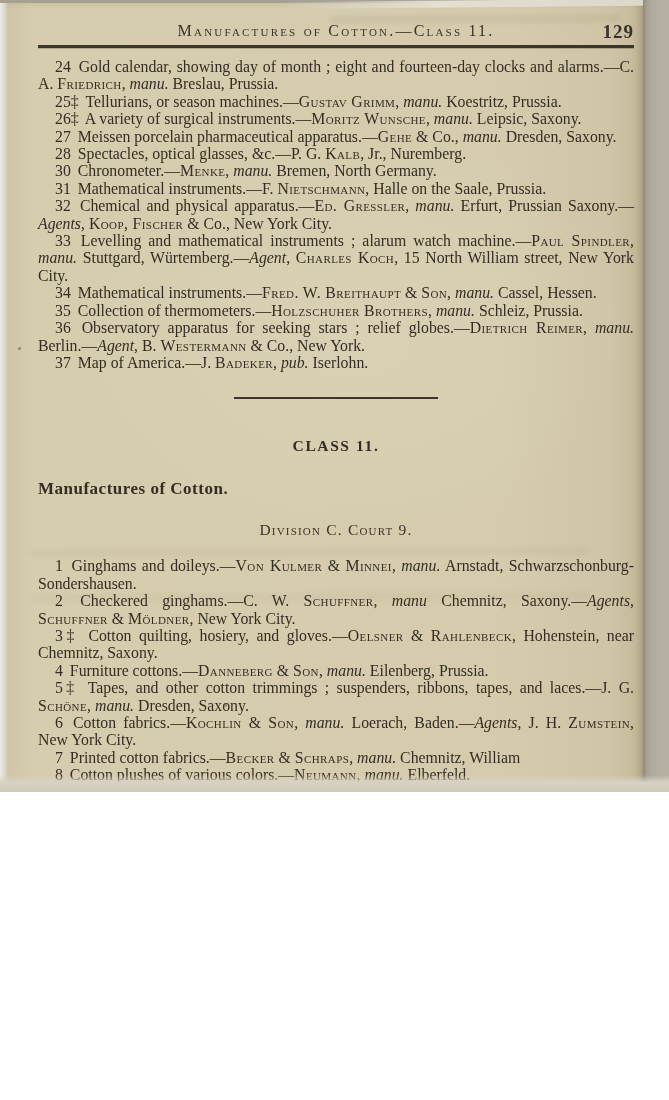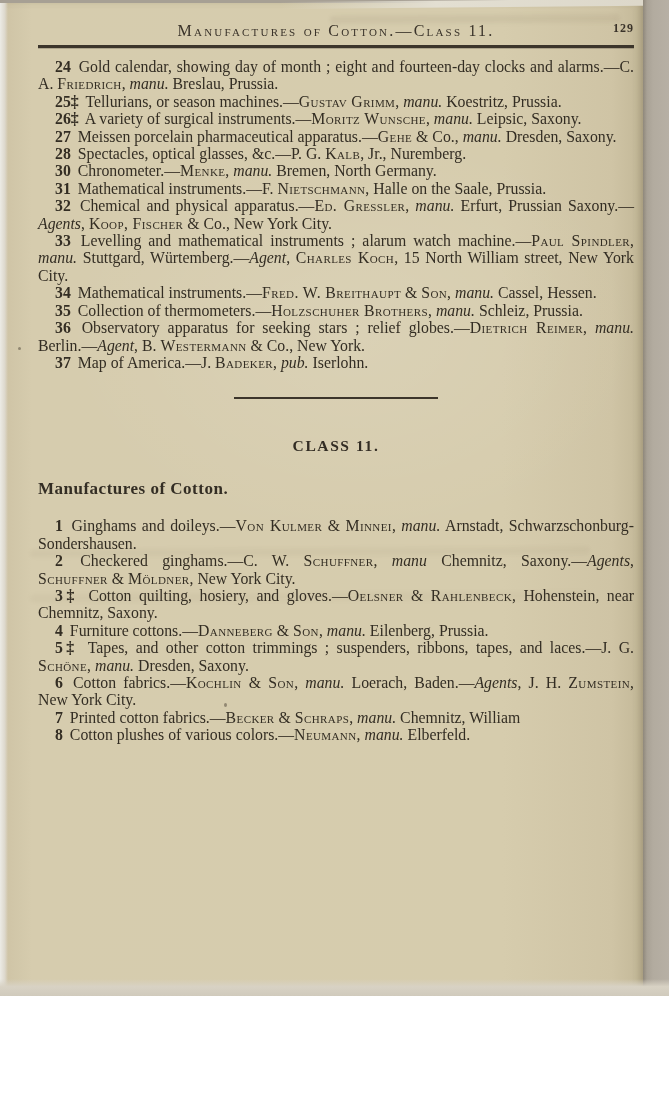--- a/index.html
+++ b/index.html
@@ -1,17 +1,17 @@
 <!DOCTYPE html>
 <html><head>
 <meta charset="utf-8">
 <style>
   html,body { margin:0; padding:0; }
   .scan {
-    position:relative; width:669px; height:996px; overflow:hidden;
+    position:relative; width:669px; height:792px; overflow:hidden;
     background:#b3aca1;
     font-family:"Liberation Serif","DejaVu Serif",serif;
   }
   .page {
     position:absolute; left:0; top:3px; width:644px; height:1097px;
     background:
       radial-gradient(ellipse 420px 300px at 55% 30%, rgba(255,255,255,.10), rgba(255,255,255,0) 70%),
       linear-gradient(90deg,#cdc2a4 0%, #d6ccae 5%, #d6ccad 78%, #cfc4a5 95%, #c2b797 100%);
     box-shadow: inset -6px 0 10px -4px rgba(80,68,45,.38);
   }
@@ -33,25 +33,25 @@
   }
   .bottom-strip {
     position:absolute; left:0; bottom:0; width:100%; height:17px;
     background:linear-gradient(0deg,#d0cabc 0%, #d8d2c4 55%, rgba(216,210,196,0) 100%);
   }
   .content { position:absolute; left:38px; top:0; width:596px; color:#332d23; }
   .running-head {
     position:relative; margin-top:19px; text-align:center;
     font-variant:small-caps; letter-spacing:2.2px; font-size:16px; color:#3a332a;
   }
-  .page-num { position:absolute; right:0; top:-1px; letter-spacing:1px; font-size:12px; font-weight:700; }
+  .page-num { position:absolute; right:0; top:-1px; letter-spacing:1px; font-size:19px; font-weight:700; }
   .head-rule { margin-top:5px; border-top:3px solid #3c352b; border-bottom:1px solid rgba(60,53,43,.25); }
   .entries { margin-top:9px; text-align:justify; font-size:15.8px; line-height:17.4px; }
   .entry { margin:0; text-indent:17px; }
-  .num { font-weight:700; padding-right:3px; }
+  .num { font-weight:400; padding-right:3px; }
   .seg-sc { font-variant:small-caps; letter-spacing:.4px; }
   .seg-i { font-style:italic; }
   .mid-rule { width:204px; margin:26px auto 0; border-top:2.5px solid #3c352b; }
   .class-heading { margin:38px 0 4px; text-align:center; font-weight:700; font-size:15.5px; letter-spacing:1.6px; color:#332d24; }
   .class-title { margin:24px 0 0; text-align:left; font-weight:700; font-size:17px; letter-spacing:.5px; color:#332d24; }
   .division { margin:22px 0 0; text-align:center; font-variant:small-caps; font-size:15.5px; letter-spacing:1.2px; color:#3a332a; }
   .entries-2 { margin-top:18px; }
   .smudge {
     position:absolute; filter:blur(2px); border-radius:4px;
     background:rgba(108,94,66,.12); transform:rotate(-.3deg);
@@ -84,20 +84,21 @@
           <p class="entry"><b class="num">34</b> <span class="seg-n">Mathematical instruments.—</span><span class="seg-sc">Fred. W. Breithaupt</span><span class="seg-n"> &amp; </span><span class="seg-sc">Son</span><span class="seg-n">, </span><span class="seg-i">manu.</span><span class="seg-n"> Cassel, Hessen.</span></p>
           <p class="entry"><b class="num">35</b> <span class="seg-n">Collection of thermometers.—</span><span class="seg-sc">Holzschuher Brothers</span><span class="seg-n">, </span><span class="seg-i">manu.</span><span class="seg-n"> Schleiz, Prussia.</span></p>
           <p class="entry"><b class="num">36</b> <span class="seg-n">Observatory apparatus for seeking stars ; relief globes.—</span><span class="seg-sc">Dietrich Reimer</span><span class="seg-n">, </span><span class="seg-i">manu.</span><span class="seg-n"> Berlin.—</span><span class="seg-i">Agent</span><span class="seg-n">, B. </span><span class="seg-sc">Westermann</span><span class="seg-n"> &amp; Co., New York.</span></p>
           <p class="entry"><b class="num">37</b> <span class="seg-n">Map of America.—J. </span><span class="seg-sc">Badeker</span><span class="seg-n">, </span><span class="seg-i">pub.</span><span class="seg-n"> Iserlohn.</span></p>
         </div>
 
       <div class="mid-rule"></div>
 
       <div class="class-heading">CLASS 11.</div>
       <div class="class-title">Manufactures of Cotton.</div>
+      <div class="division">Division C. Court 9.</div>
 
       <div class="entries entries-2">
           <p class="entry"><b class="num">1</b> <span class="seg-n">Ginghams and doileys.—</span><span class="seg-sc">Von Kulmer</span><span class="seg-n"> &amp; </span><span class="seg-sc">Minnei</span><span class="seg-n">, </span><span class="seg-i">manu.</span><span class="seg-n"> Arnstadt, Schwarzschonburg-Sondershausen.</span></p>
           <p class="entry"><b class="num">2</b> <span class="seg-n">Checkered ginghams.—C. W. </span><span class="seg-sc">Schuffner</span><span class="seg-n">, </span><span class="seg-i">manu</span><span class="seg-n"> Chemnitz, Saxony.—</span><span class="seg-i">Agents</span><span class="seg-n">, </span><span class="seg-sc">Schuffner</span><span class="seg-n"> &amp; </span><span class="seg-sc">Möldner</span><span class="seg-n">, New York City.</span></p>
           <p class="entry"><b class="num">3‡</b> <span class="seg-n">Cotton quilting, hosiery, and gloves.—</span><span class="seg-sc">Oelsner</span><span class="seg-n"> &amp; </span><span class="seg-sc">Rahlenbeck</span><span class="seg-n">, Hohenstein, near Chemnitz, Saxony.</span></p>
           <p class="entry"><b class="num">4</b> <span class="seg-n">Furniture cottons.—</span><span class="seg-sc">Danneberg</span><span class="seg-n"> &amp; </span><span class="seg-sc">Son</span><span class="seg-n">, </span><span class="seg-i">manu.</span><span class="seg-n"> Eilenberg, Prussia.</span></p>
           <p class="entry"><b class="num">5‡</b> <span class="seg-n">Tapes, and other cotton trimmings ; suspenders, ribbons, tapes, and laces.—J. G. </span><span class="seg-sc">Schöne</span><span class="seg-n">, </span><span class="seg-i">manu.</span><span class="seg-n"> Dresden, Saxony.</span></p>
           <p class="entry"><b class="num">6</b> <span class="seg-n">Cotton fabrics.—</span><span class="seg-sc">Kochlin</span><span class="seg-n"> &amp; </span><span class="seg-sc">Son</span><span class="seg-n">, </span><span class="seg-i">manu.</span><span class="seg-n"> Loerach, Baden.—</span><span class="seg-i">Agents</span><span class="seg-n">, J. H. </span><span class="seg-sc">Zumstein</span><span class="seg-n">, New York City.</span></p>
           <p class="entry"><b class="num">7</b> <span class="seg-n">Printed cotton fabrics.—</span><span class="seg-sc">Becker</span><span class="seg-n"> &amp; </span><span class="seg-sc">Schraps</span><span class="seg-n">, </span><span class="seg-i">manu.</span><span class="seg-n"> Chemnitz, William</span></p>
           <p class="entry"><b class="num">8</b> <span class="seg-n">Cotton plushes of various colors.—</span><span class="seg-sc">Neumann</span><span class="seg-n">, </span><span class="seg-i">manu.</span><span class="seg-n"> Elberfeld.</span></p>

